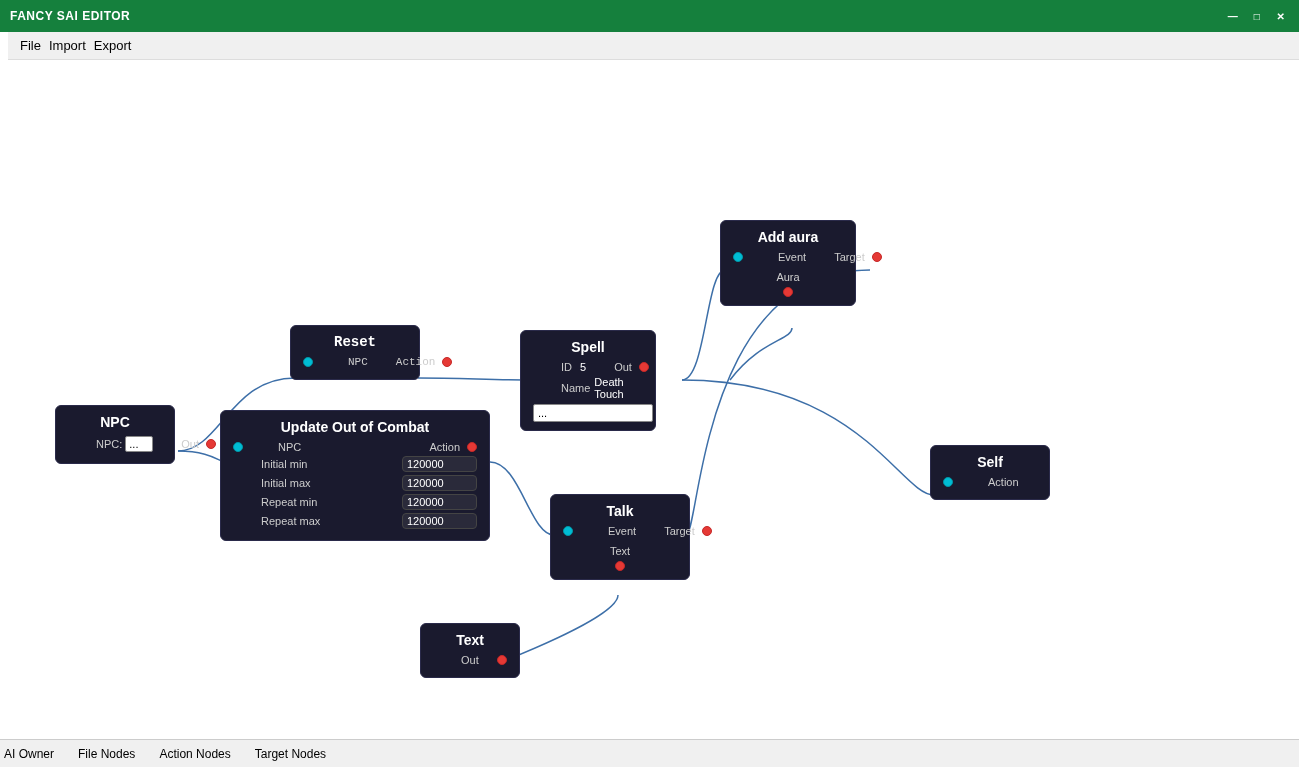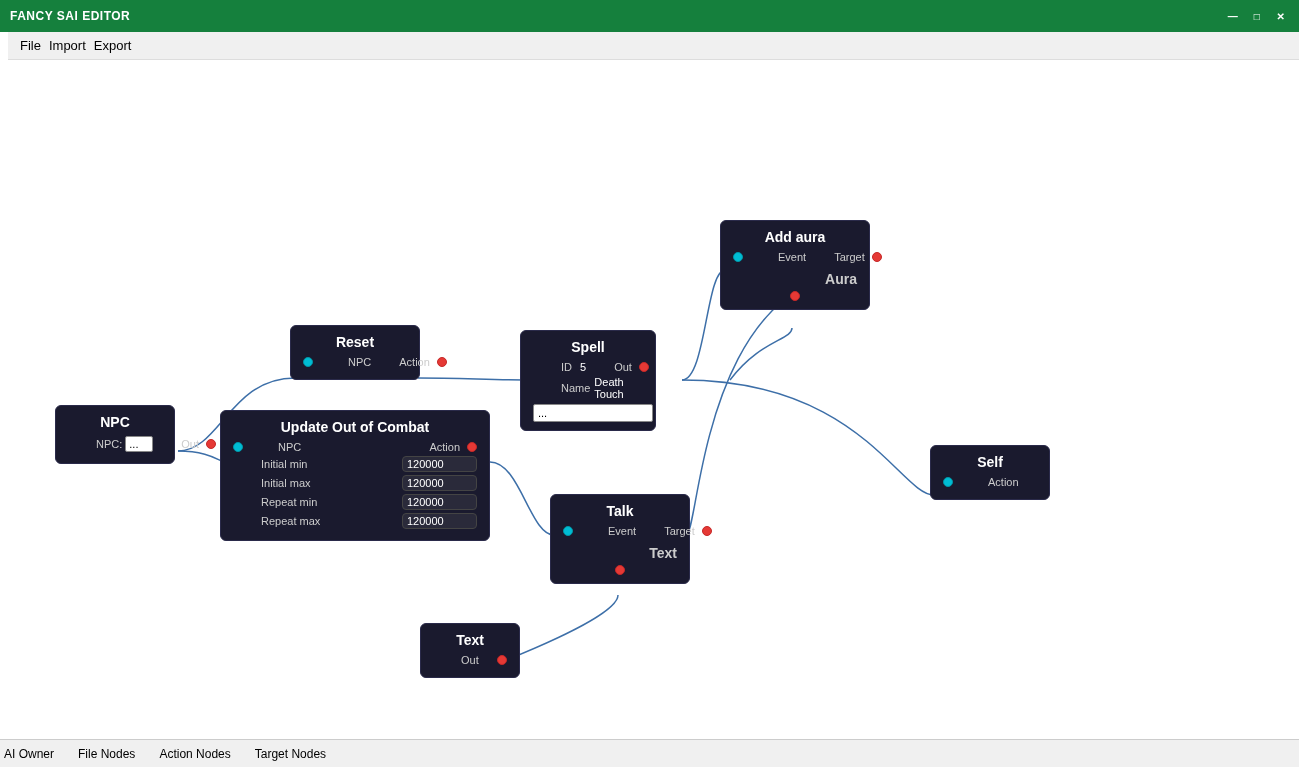--- a/index.html
+++ b/index.html
@@ -116,24 +116,24 @@
       flex-shrink: 0;
     }
     .port-cyan { background: #00bcd4; border: 1px solid #0097a7; }
     .port-red { background: #e53935; border: 1px solid #c62828; }
 
     .port-left { margin-right: 4px; }
     .port-right { margin-left: 4px; }
 
     
     #node-npc { left: 55px; top: 345px; width: 120px; }
-    #node-reset { left: 290px; top: 265px; width: 130px; }
+    #node-reset { left: 290px; top: 265px; width: 130px; font-family: Liberation Mono, monospace; }
     #node-update { left: 220px; top: 350px; width: 270px; }
     #node-spell { left: 520px; top: 270px; width: 136px; }
-    #node-addaura { left: 720px; top: 160px; width: 150px; }
+    #node-addaura { left: 720px; top: 160px; width: 136px; }
     #node-talk { left: 550px; top: 434px; width: 140px; }
     #node-self { left: 930px; top: 385px; width: 120px; }
     #node-text { left: 420px; top: 563px; width: 100px; }
 
     
     .node-input {
       background: #2a2a3a;
       border: 1px solid #444;
       color: #fff;
       font-size: 11px;
@@ -167,26 +167,25 @@
       color: #000;
       font-size: 11px;
       padding: 2px 4px;
       width: 120px;
       margin-top: 4px;
       border-radius: 2px;
       display: block;
     }
 
     .node-aura-label {
-      text-align: right;
+      text-align: center;
       color: #ccc;
-      font-size: 14px;
+      font-size: 11px;
       margin-top: 8px;
       margin-bottom: 4px;
-      font-weight: bold;
     }
   </style>
 </head>
 <body>
 
 <div id="titlebar">
   <span>FANCY SAI EDITOR</span>
   <div id="titlebar-controls">
     <span>—</span>
     <span>□</span>

